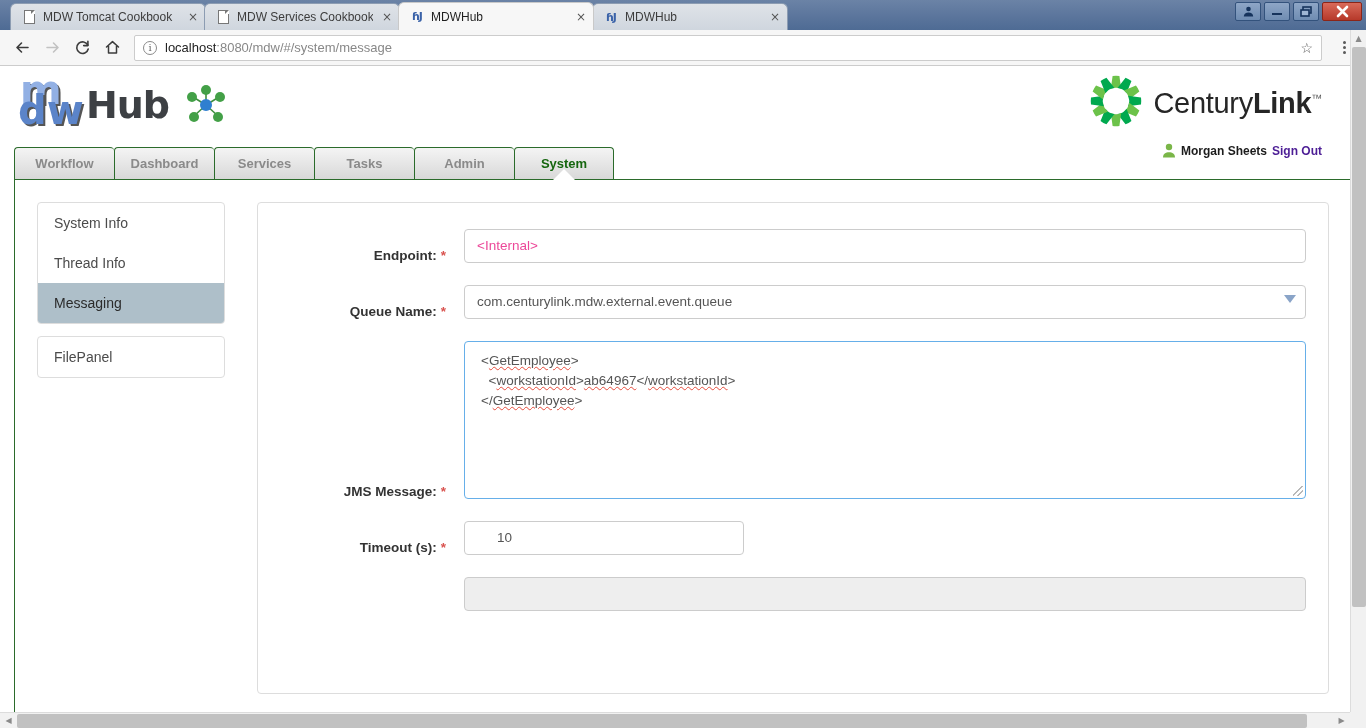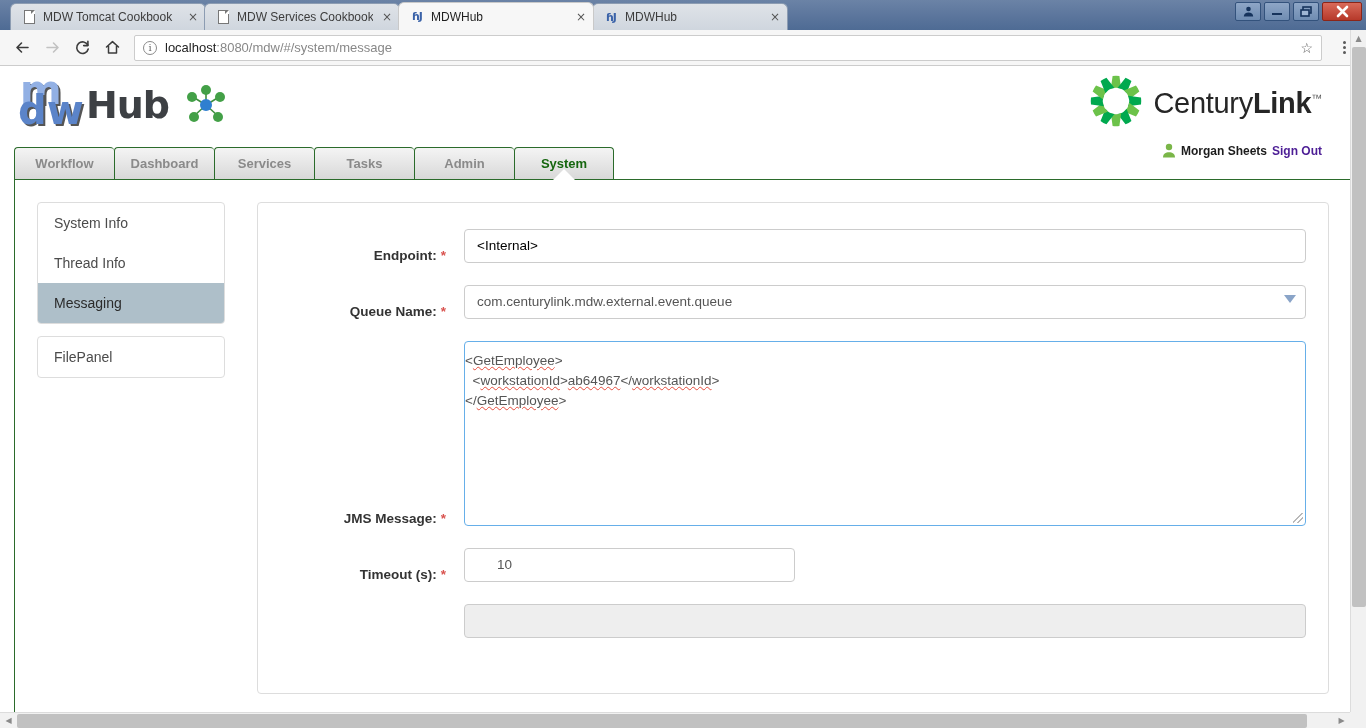--- a/index.html
+++ b/index.html
@@ -317,37 +317,37 @@
     border: 1px solid #ccc;
     border-radius: 4px;
     padding: 0 12px;
     font-size: 13.5px;
     line-height: 32px;
     color: #555;
     background: #fff;
     white-space: nowrap;
     overflow: hidden;
   }
-  .inp.placeholder { color: #000000; }
-  .inp.small { width: 331px; padding-left: 32px; }
+  .inp.placeholder { color: #ec4899; }
+  .inp.small { width: 280px; padding-left: 32px; }
   .inp.readonly { background: #eee; color:#777; }
   .combo { position: relative; }
   .combo .chev {
     position: absolute; right: 10px; top: 10px;
     width: 0; height: 0;
     border-left: 6px solid transparent;
     border-right: 6px solid transparent;
     border-top: 8px solid #8aa4c8;
   }
   .ta {
     width: 100%;
-    height: 185px;
+    height: 158px;
     border: 1px solid #66afe9;
     border-radius: 4px;
-    padding: 9px 0;
+    padding: 9px 16px;
     font-size: 13.5px;
     color: #555;
     line-height: 20px;
     background: #fff;
     position: relative;
     white-space: pre;
     overflow: hidden;
   }
   .ta .grip {
     position:absolute; right:2px; bottom:2px; width:10px;height:10px;

